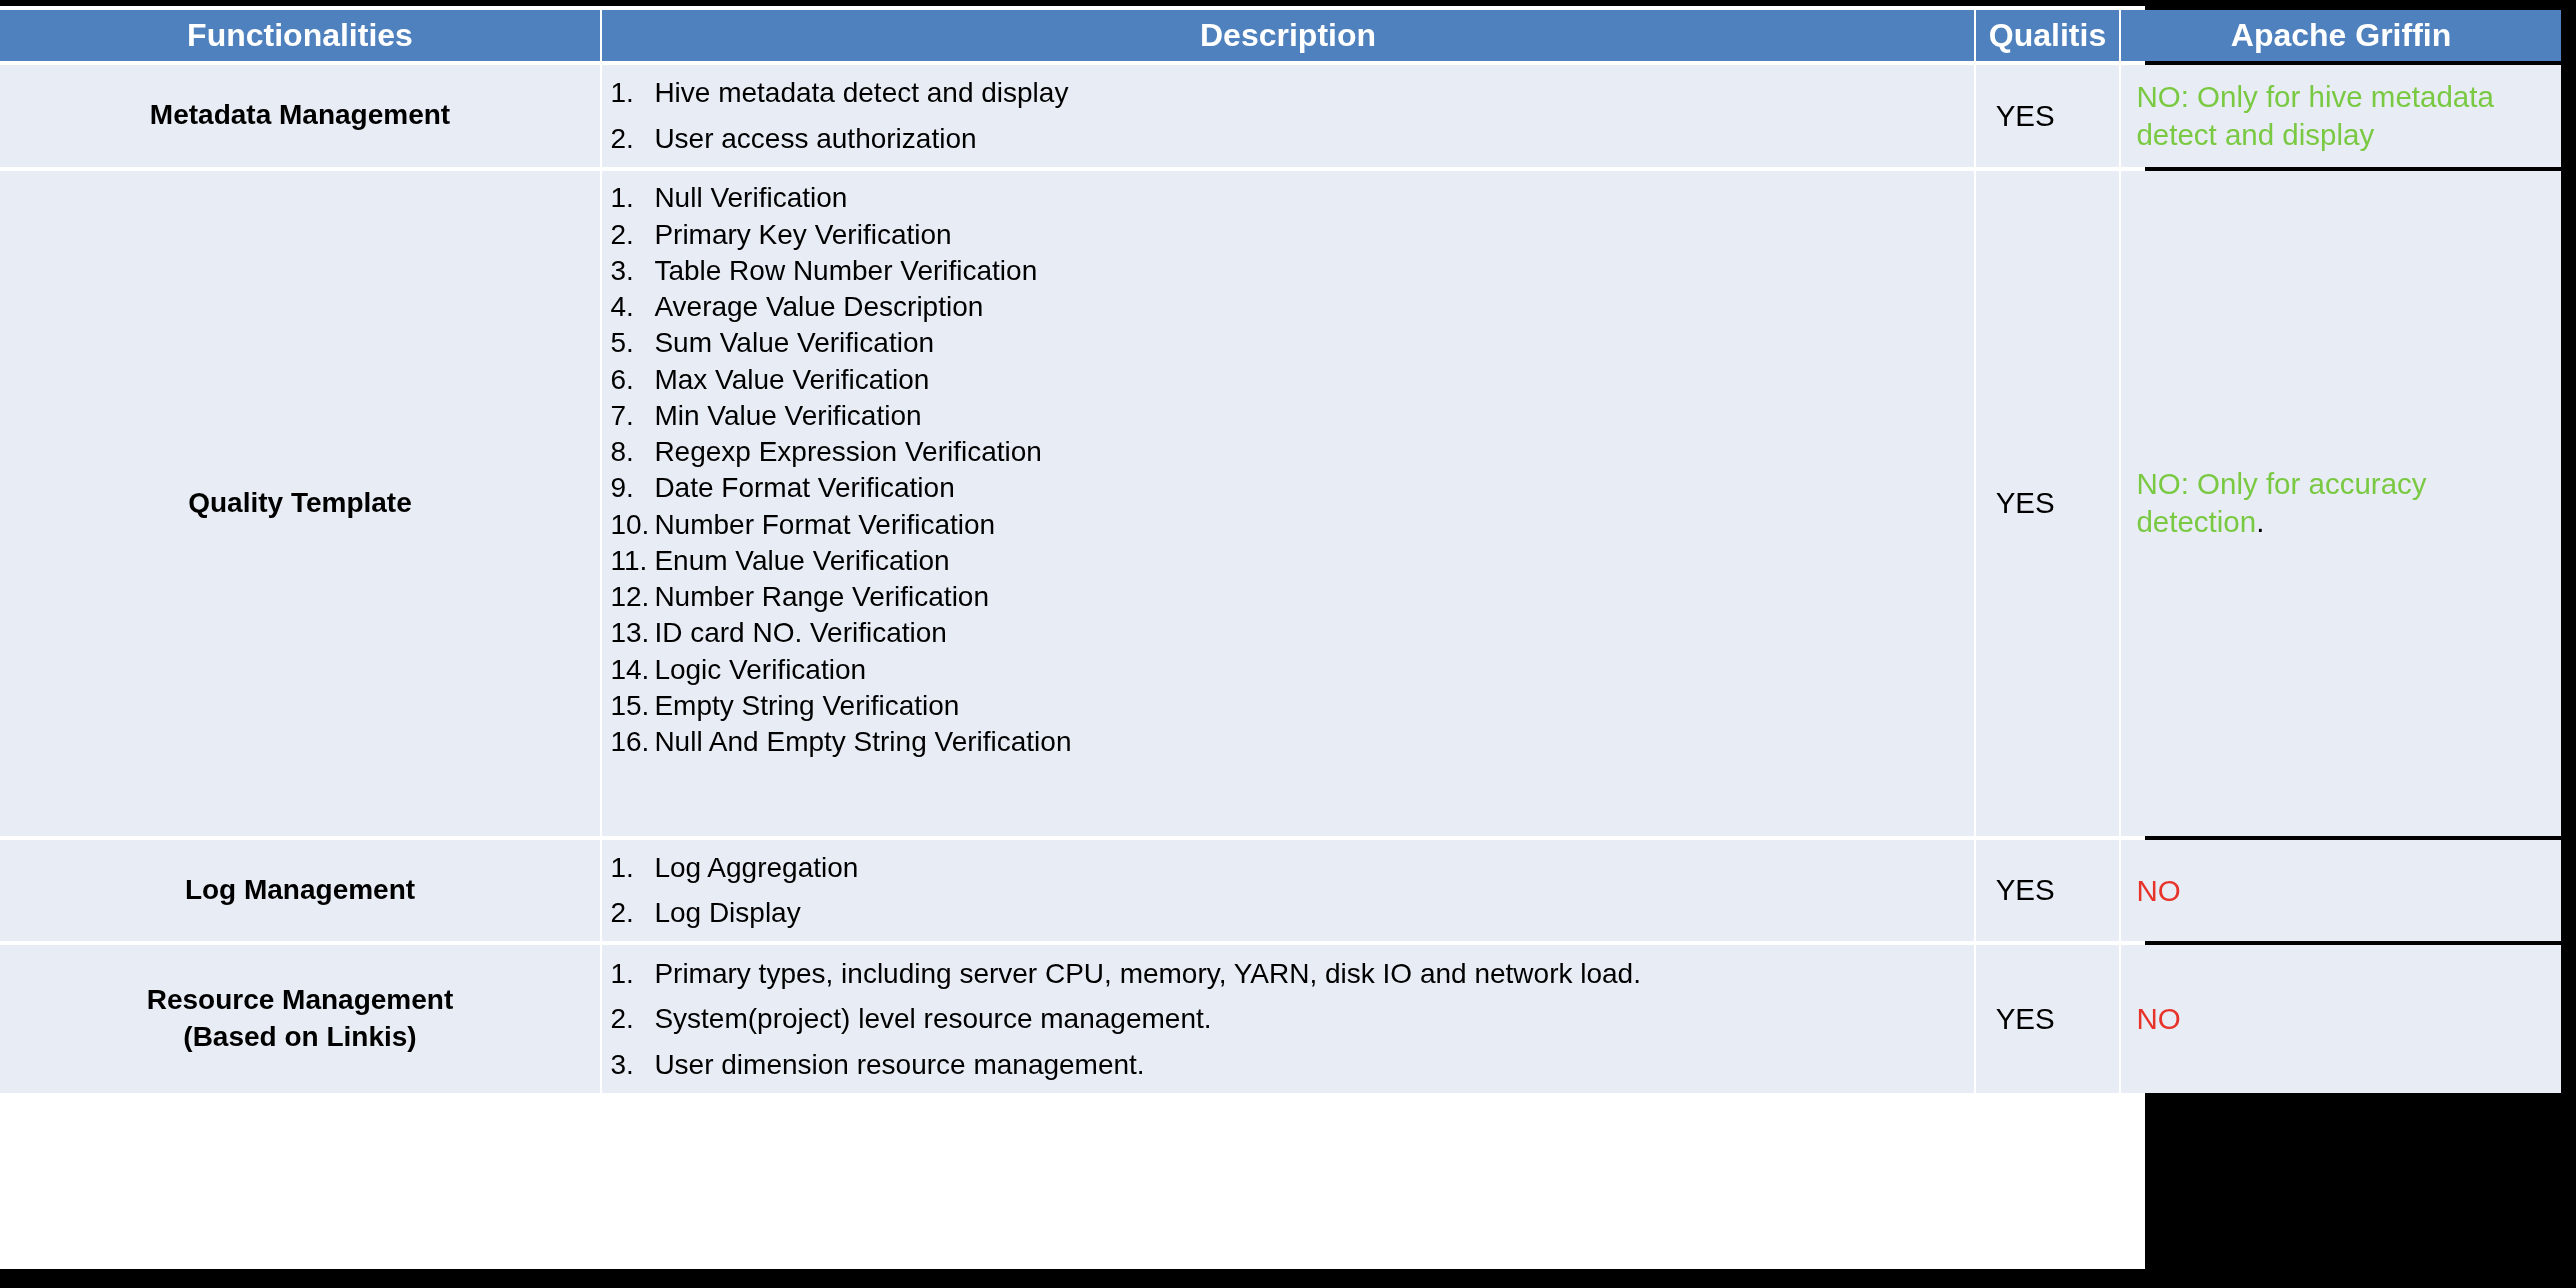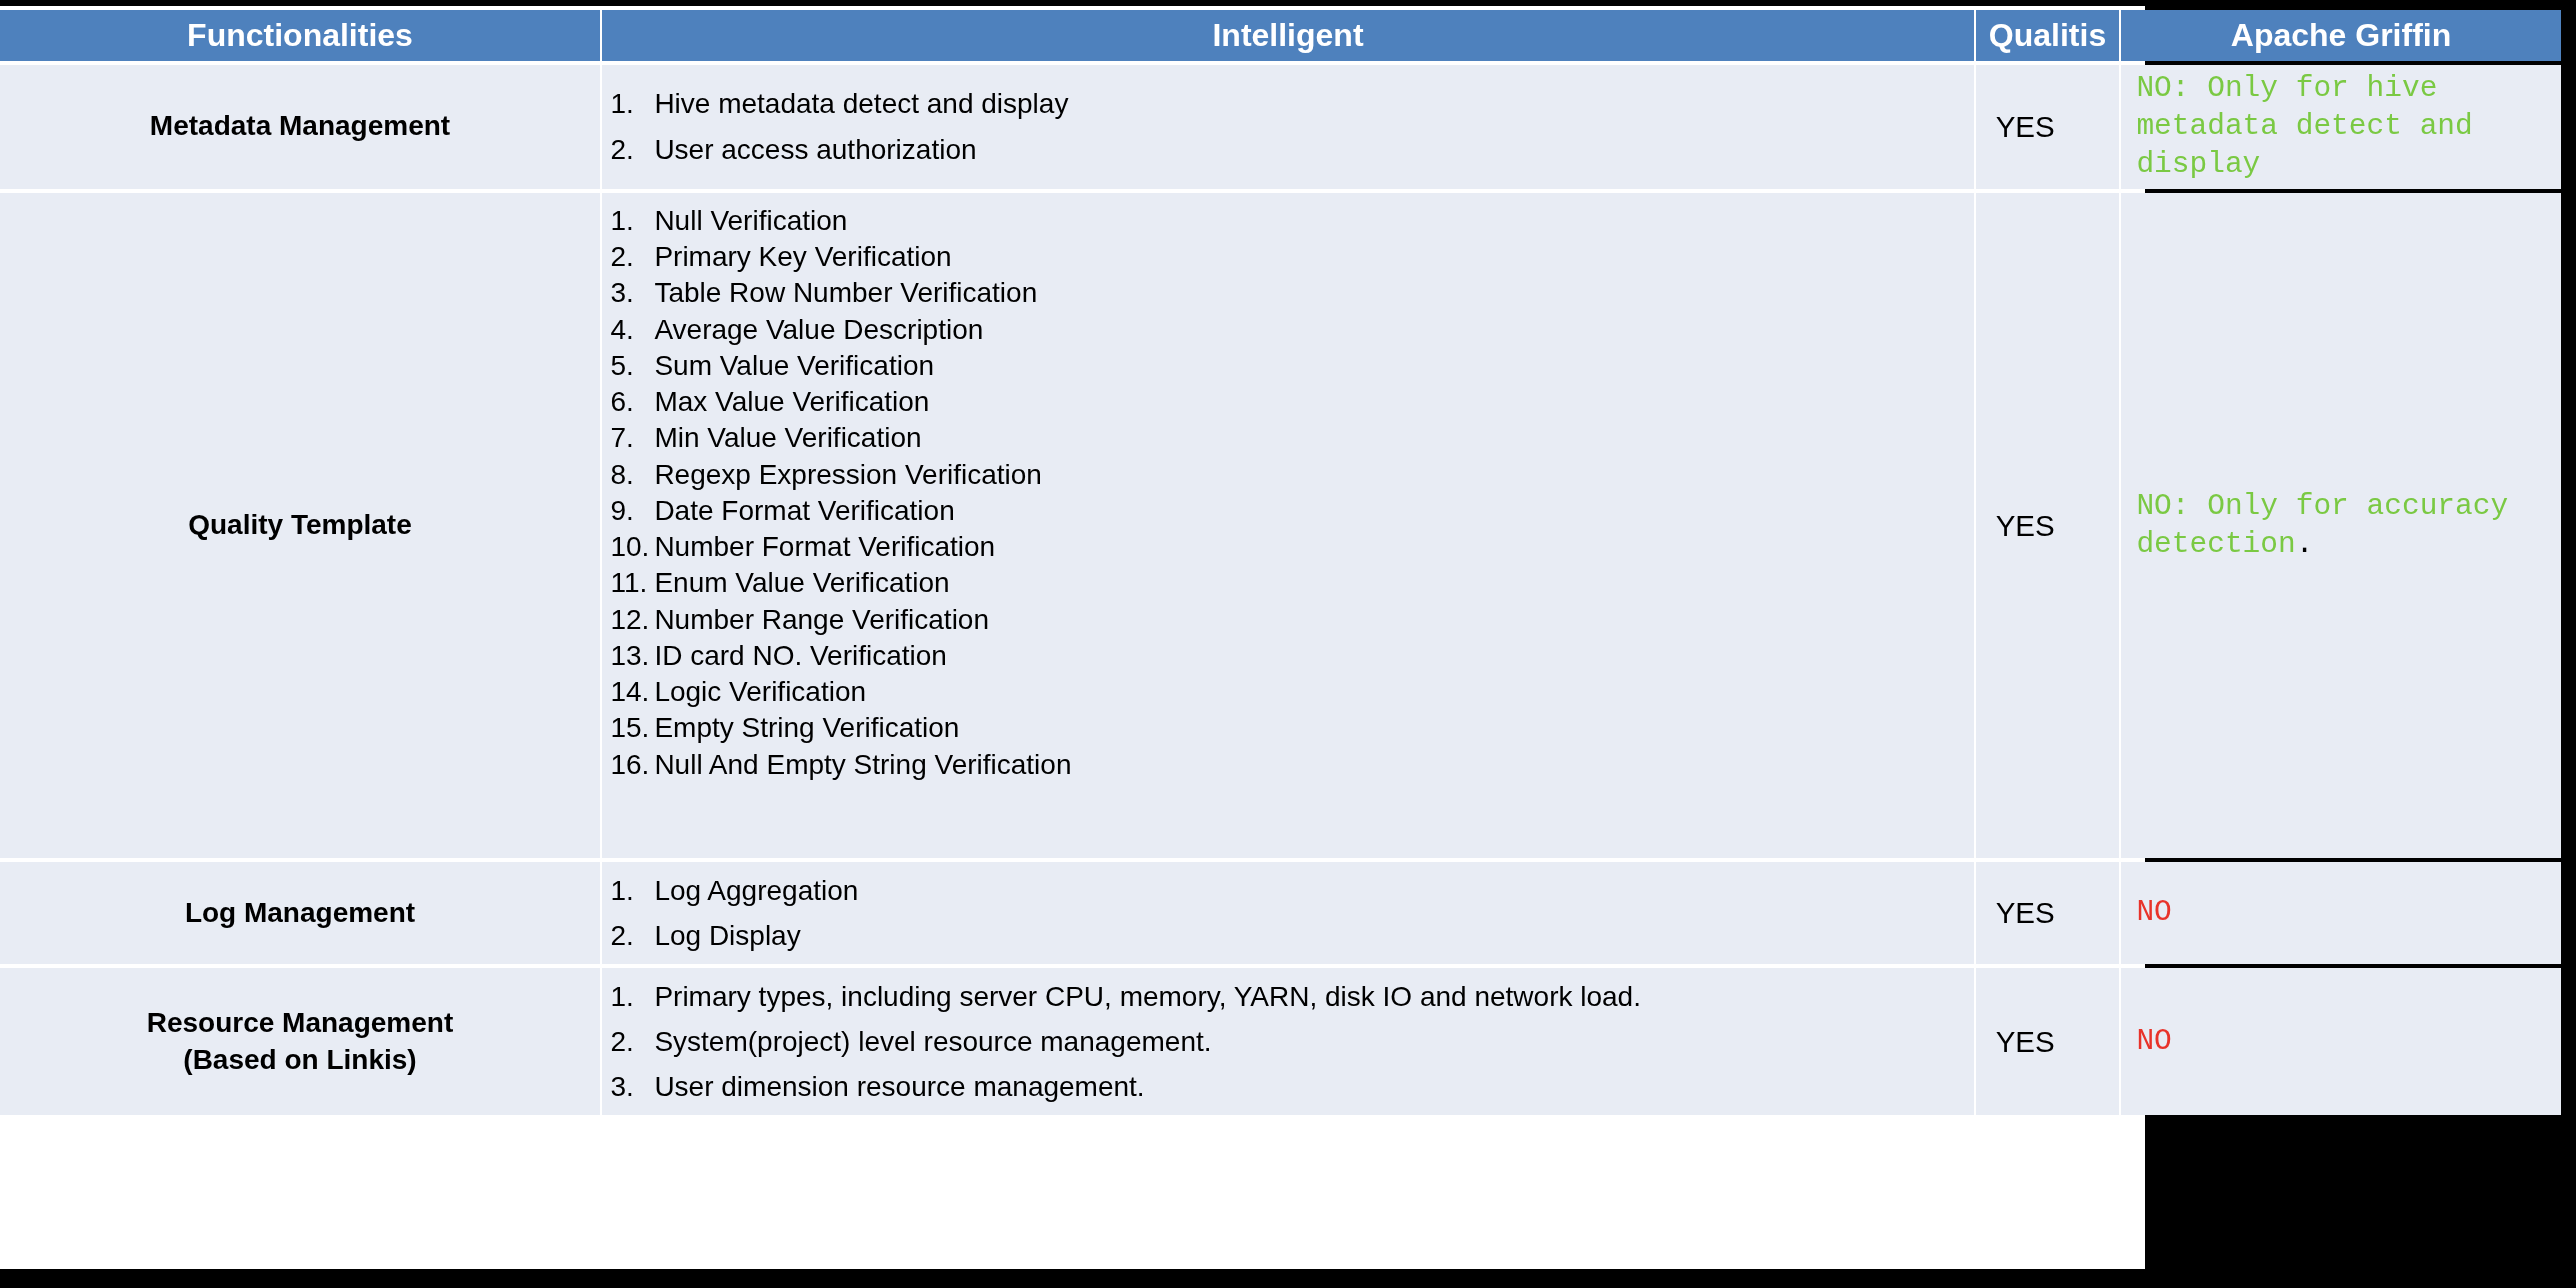--- a/index.html
+++ b/index.html
@@ -91,21 +91,20 @@
     font-size: 29.5px;
     color: #000000;
     padding: 5.6px 0 5.6px 19.7px;
   }
 
   td.grif {
     text-align: left;
     font-size: 29.5px;
     padding: 5.6px 0 5.6px 15.4px;
     line-height: 1.28;
-    font-family: Liberation Mono, monospace;
   }
 
   td.grif .g-no   { color: #e8332a; }
   td.grif .g-part { color: #7ac943; }
   td.grif .g-dot  { color: #000000; }
 
   
   ol.desc-list {
     margin: 0;
     padding: 0;
@@ -158,21 +157,21 @@
     <table class="cmp">
       <colgroup>
         <col class="c-func">
         <col class="c-desc">
         <col class="c-qual">
         <col class="c-grif">
       </colgroup>
       <thead>
         <tr>
           <th>Functionalities</th>
-          <th>Intelligent</th>
+          <th>Description</th>
           <th>Qualitis</th>
           <th>Apache Griffin</th>
         </tr>
       </thead>
       <tbody id="tbody">
           <tr class="r-metadata">
             <td class="func">
               <div>Metadata Management</div>
             </td>
             <td class="desc">

